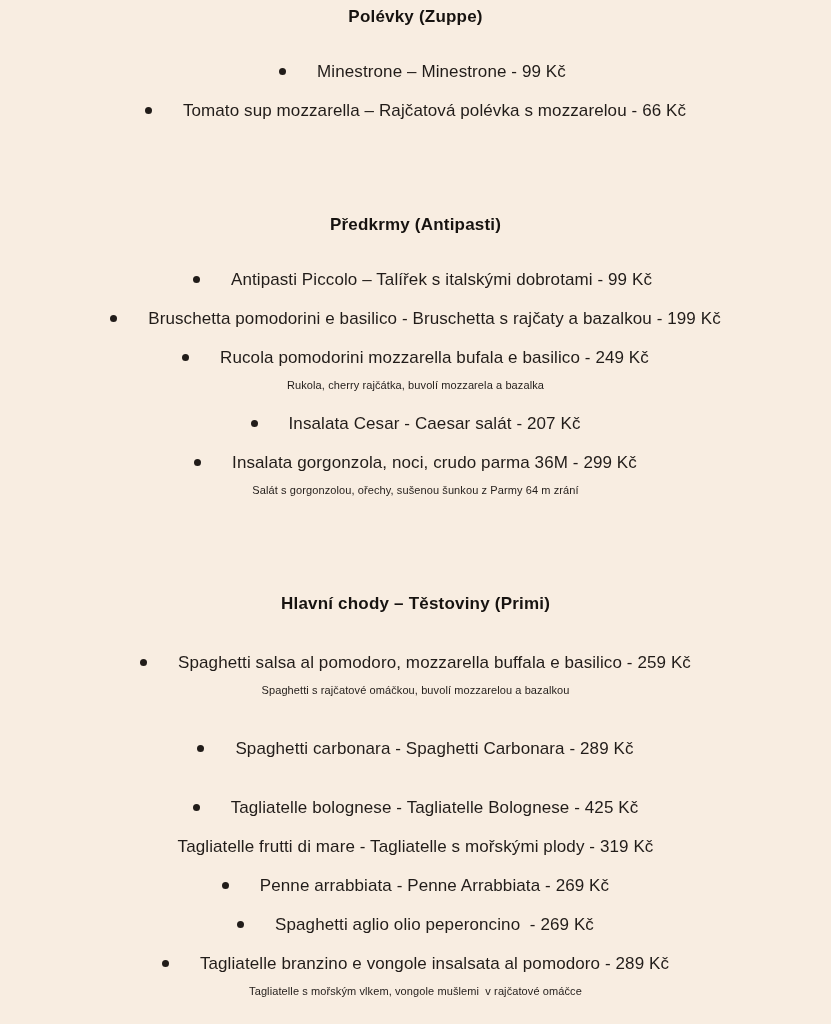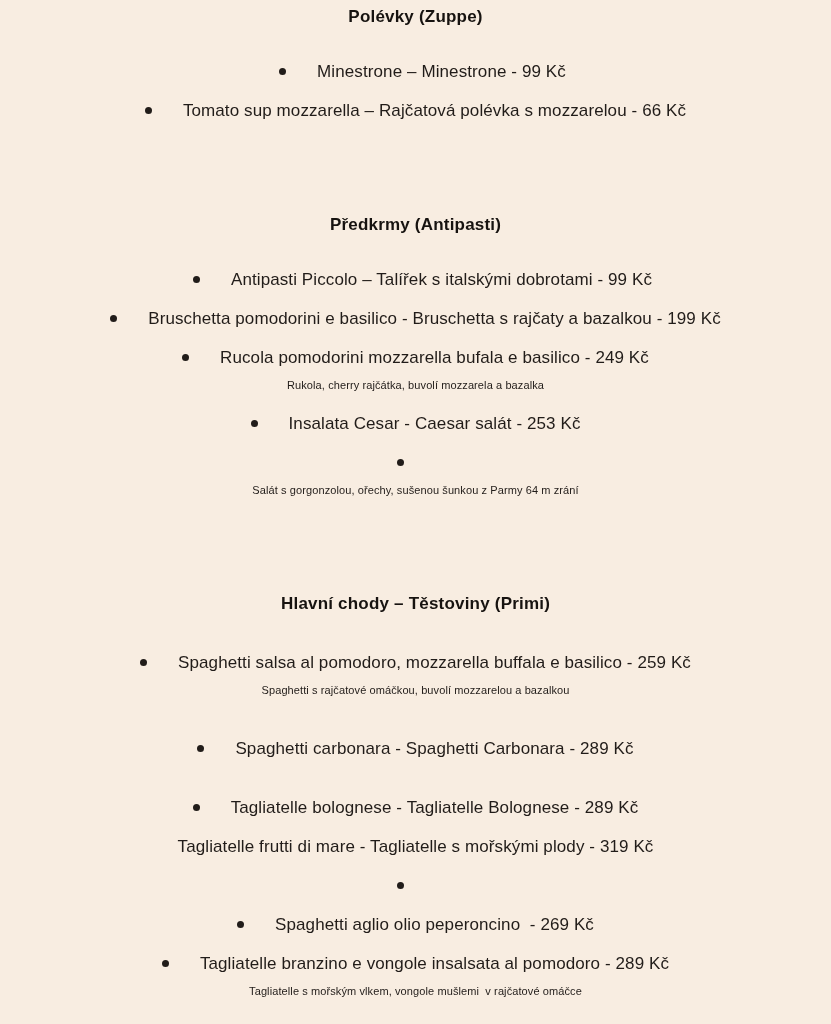--- a/index.html
+++ b/index.html
@@ -94,51 +94,51 @@
     <div class="item">
       <span class="bullet"></span><span class="txt">Bruschetta pomodorini e basilico - Bruschetta s rajčaty a bazalkou - 199 Kč</span>
     </div>
 
     <div class="item">
       <span class="bullet"></span><span class="txt">Rucola pomodorini mozzarella bufala e basilico - 249 Kč</span>
       <span class="sub">Rukola, cherry rajčátka, buvolí mozzarela a bazalka</span>
     </div>
 
     <div class="item">
-      <span class="bullet"></span><span class="txt">Insalata Cesar - Caesar salát - 253 Kč</span>
+      <span class="bullet"></span><span class="txt">Insalata Cesar - Caesar salát - 207 Kč</span>
     </div>
 
     <div class="item">
-      <span class="bullet"></span>
+      <span class="bullet"></span><span class="txt">Insalata gorgonzola, noci, crudo parma 36M - 299 Kč</span>
       <span class="sub">Salát s gorgonzolou, ořechy, sušenou šunkou z Parmy 64 m zrání</span>
     </div>
   </div>
 
   <div class="section">
     <h2 class="heading">Hlavní chody – Těstoviny (Primi)</h2>
 
     <div class="item wide">
       <span class="bullet"></span><span class="txt">Spaghetti salsa al pomodoro, mozzarella buffala e basilico - 259 Kč</span>
       <span class="sub">Spaghetti s rajčatové omáčkou, buvolí mozzarelou a bazalkou</span>
     </div>
 
     <div class="item wide">
       <span class="bullet"></span><span class="txt">Spaghetti carbonara - Spaghetti Carbonara - 289 Kč</span>
     </div>
 
     <div class="item wide">
-      <span class="bullet"></span><span class="txt">Tagliatelle bolognese - Tagliatelle Bolognese - 289 Kč</span>
+      <span class="bullet"></span><span class="txt">Tagliatelle bolognese - Tagliatelle Bolognese - 425 Kč</span>
     </div>
 
     <div class="item">
       <span class="txt">Tagliatelle frutti di mare - Tagliatelle s mořskými plody - 319 Kč</span>
     </div>
 
     <div class="item">
-      <span class="bullet"></span>
+      <span class="bullet"></span><span class="txt">Penne arrabbiata - Penne Arrabbiata - 269 Kč</span>
     </div>
 
     <div class="item">
       <span class="bullet"></span><span class="txt">Spaghetti aglio olio peperoncino  - 269 Kč</span>
     </div>
 
     <div class="item">
       <span class="bullet"></span><span class="txt">Tagliatelle branzino e vongole insalsata al pomodoro - 289 Kč</span>
       <span class="sub">Tagliatelle s mořským vlkem, vongole mušlemi  v rajčatové omáčce</span>
     </div>

